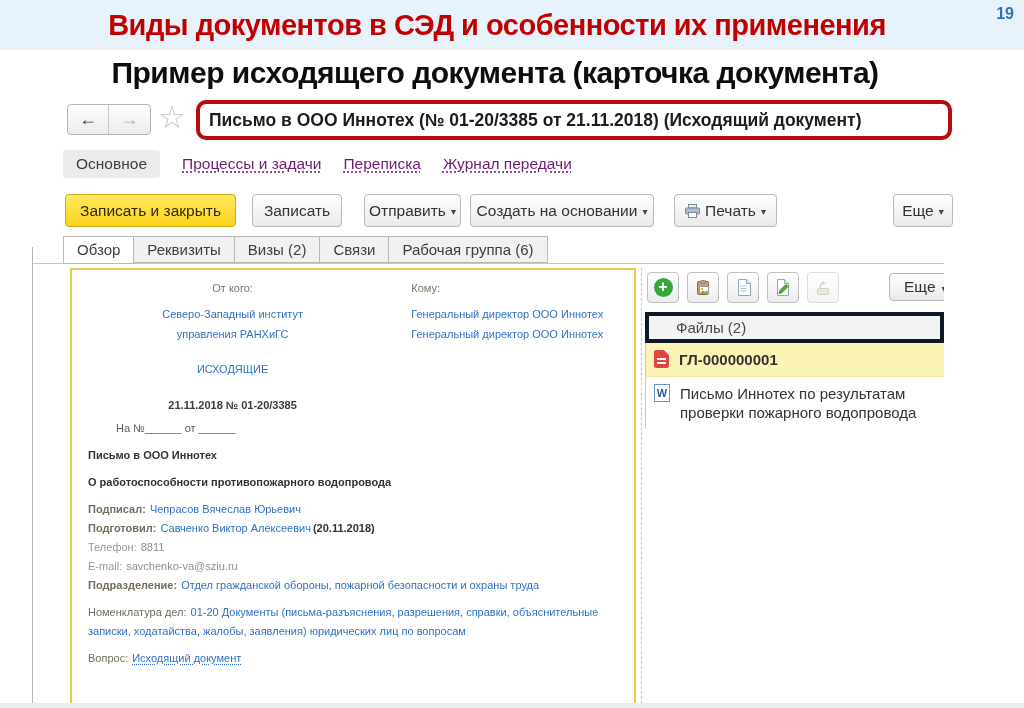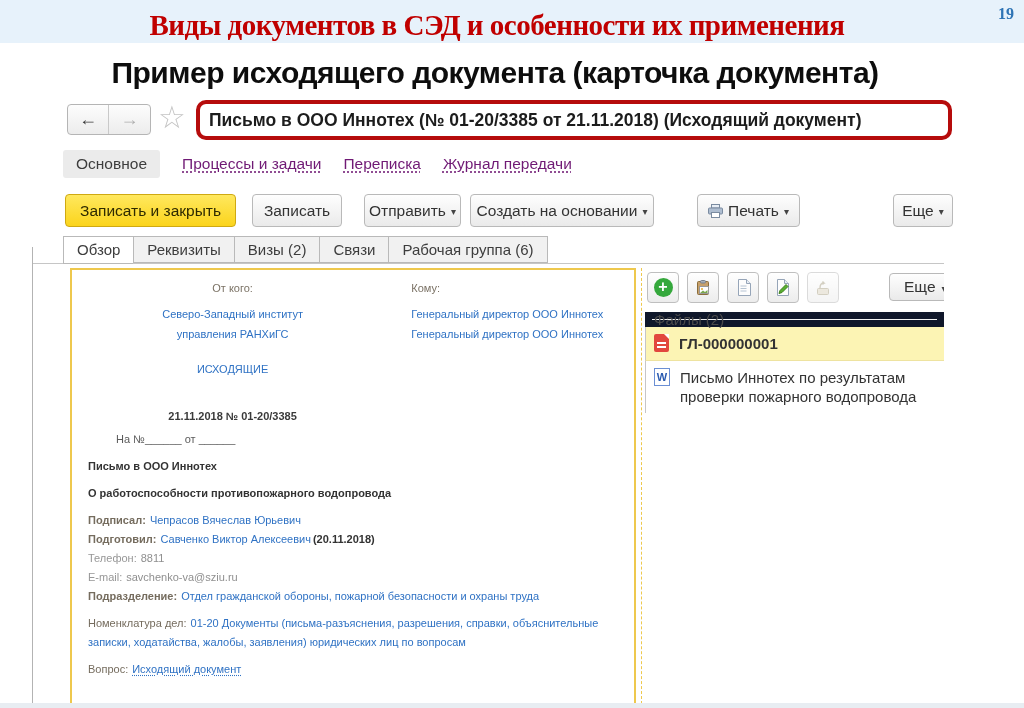--- a/index.html
+++ b/index.html
@@ -1,21 +1,21 @@
 <!DOCTYPE html>
 <html><head>
 <meta charset="utf-8">
 <style>
   * { margin:0; padding:0; box-sizing:border-box; }
   html,body { background:#fff; }
   body { font-family:"Liberation Sans","DejaVu Sans",sans-serif; }
   .slide { position:relative; width:1024px; height:708px; background:#fff; overflow:hidden; }
 
   
-  .band { position:absolute; left:0; top:0; width:1024px; height:43px; background:#e7f2fb;font-family:Liberation Serif, serif; }
+  .band { position:absolute; left:0; top:0; width:1024px; height:50px; background:#e7f2fb; }
   .band-title { position:absolute; left:40px; right:70px; top:0; height:50px; line-height:50px;
     text-align:center; font-size:29px; font-weight:bold; color:#c00000; letter-spacing:-0.5px; white-space:nowrap; }
   .page-num { position:absolute; right:10px; top:5px; font-size:16px; font-weight:bold; color:#2e74b5; }
   .subtitle { position:absolute; left:20px; top:56px; width:950px; text-align:center;
     font-size:30px; font-weight:bold; color:#0d0d0d; letter-spacing:-0.5px; white-space:nowrap; }
   .bottom-strip { position:absolute; left:0; top:703px; width:1024px; height:5px; background:#e8edf2; }
 
   
   .nav-group { position:absolute; left:67px; top:104px; height:31px; display:flex;
     border:1px solid #b5b5b5; border-radius:4px; overflow:hidden; background:linear-gradient(#fdfdfd,#ececec); }
@@ -52,21 +52,21 @@
   
   .doc-preview { position:absolute; left:70px; top:268px; width:566px; height:436px;
     border:2px solid #eec84d; border-bottom:none; background:#fff; font-size:11px; overflow:hidden; }
   .dashed-v { position:absolute; left:641px; top:268px; height:436px; border-left:1px dashed #eec84d; }
   .doc-head { display:flex; padding:12px 0 0 16px; }
   .head-left { width:296px; text-align:center; color:#7b7265; }
   .head-right { margin-left:34px; width:228px; color:#7b7265; }
   .org-link, .doc-class, .recipient { color:#2f72c4; line-height:20px; }
   .org-link { margin-top:10px; }
   .doc-class { margin-top:15px; }
-  .reg-line { margin-top:31px; color:#3a3a3a; font-weight:bold; }
+  .reg-line { margin-top:20px; color:#3a3a3a; font-weight:bold; }
   .ref-line { margin-top:11px; color:#5a5a5a; text-align:left; padding-left:28px; }
   .recipient { margin-top:10px; }
   .recipient + .recipient { margin-top:0; }
   .doc-body { padding:4px 16px 0 16px; line-height:19px; color:#6f675c; }
   .b-title, .b-subject { font-weight:bold; color:#333; }
   .b-title { margin-top:8px; }
   .b-subject { margin-top:8px; }
   .fgroup { margin-top:8px; }
   .lbl { color:#756c5e; margin-right:4px; }
   .lbl.strong { font-weight:bold; }
@@ -82,22 +82,22 @@
   .fbtn { width:32px; height:31px; border:1px solid #bfbfbf; border-radius:4px;
     background:linear-gradient(#fff,#ececec); display:flex; align-items:center; justify-content:center; cursor:pointer; }
   .fbtn.disabled { opacity:.55; cursor:default; }
   .add-circle { width:19px; height:19px; border-radius:50%; background:#35a83c; color:#fff;
     font-size:16px; font-weight:bold; line-height:18px; text-align:center; }
   .fmore { position:absolute; left:246px; top:5px; width:84px; height:28px; border:1px solid #b9b9b9;
     border-radius:4px; background:linear-gradient(#fefefe,#eaeaea); font-size:15.5px; color:#333;
     display:flex; align-items:center; justify-content:flex-start; padding-left:14px; gap:6px; cursor:pointer; }
   .fmore .caret { font-size:10px; color:#444; margin-top:2px; }
   .flist { position:absolute; left:2px; top:44px; width:299px; font-size:15px; }
-  .fheader { height:15px; background:#f3f3f3; border:7px solid #0f172a; display:flex; align-items:center;
-    padding-left:2px; color:#4a4a4a; }
+  .fheader { height:31px; background:#f3f3f3; border:4px solid #0f172a; display:flex; align-items:center;
+    padding-left:27px; color:#4a4a4a; }
   .frow { display:flex; align-items:flex-start; border-left:1px solid #c6c6c6; padding:7px 6px 7px 8px;
     color:#333; line-height:19px; cursor:pointer; }
   .frow.selected { background:#fcf4b4; font-weight:bold; border-bottom:1px solid #eee3a0; }
   .frow .ficon { flex:0 0 auto; margin-right:10px; margin-top:0; }
   .icon-pdf { width:15px; height:18px; background:#e2473e; border-radius:2px; position:relative; }
   .icon-pdf::before { content:""; position:absolute; right:0; top:0; border-style:solid;
     border-width:0 5px 5px 0; border-color:transparent #fff transparent transparent; }
   .icon-pdf::after { content:""; position:absolute; left:3px; top:8px; width:9px; height:2px;
     background:#fff; box-shadow:0 4px 0 #fff; }
   .icon-word { width:16px; height:18px; background:#fff; border:1px solid #6b8fd4; color:#2b5bb0;
@@ -139,21 +139,21 @@
     <span>Записать</span>
   </div>
   <div class="btn" style="left:364px;width:97px;">
     <span>Отправить</span>
     <span class="caret">▾</span>
   </div>
   <div class="btn" style="left:470px;width:184px;">
     <span>Создать на основании</span>
     <span class="caret">▾</span>
   </div>
-  <div class="btn" style="left:674px;width:103px;margin-left:23px;">
+  <div class="btn" style="left:674px;width:103px;">
     <svg width="15" height="14" viewBox="0 0 15 14">
       <rect x="3.5" y="0.5" width="8" height="3.5" fill="#e8eef5" stroke="#7a8ba0"></rect>
       <rect x="0.5" y="4" width="14" height="6" rx="1" fill="#aebdd0" stroke="#7a8ba0"></rect>
       <rect x="3.5" y="8.5" width="8" height="5" fill="#fff" stroke="#7a8ba0"></rect>
     </svg>
     <span>Печать</span>
     <span class="caret">▾</span>
   </div>
   <div class="btn" style="left:893px;width:60px;">
     <span>Еще</span>

